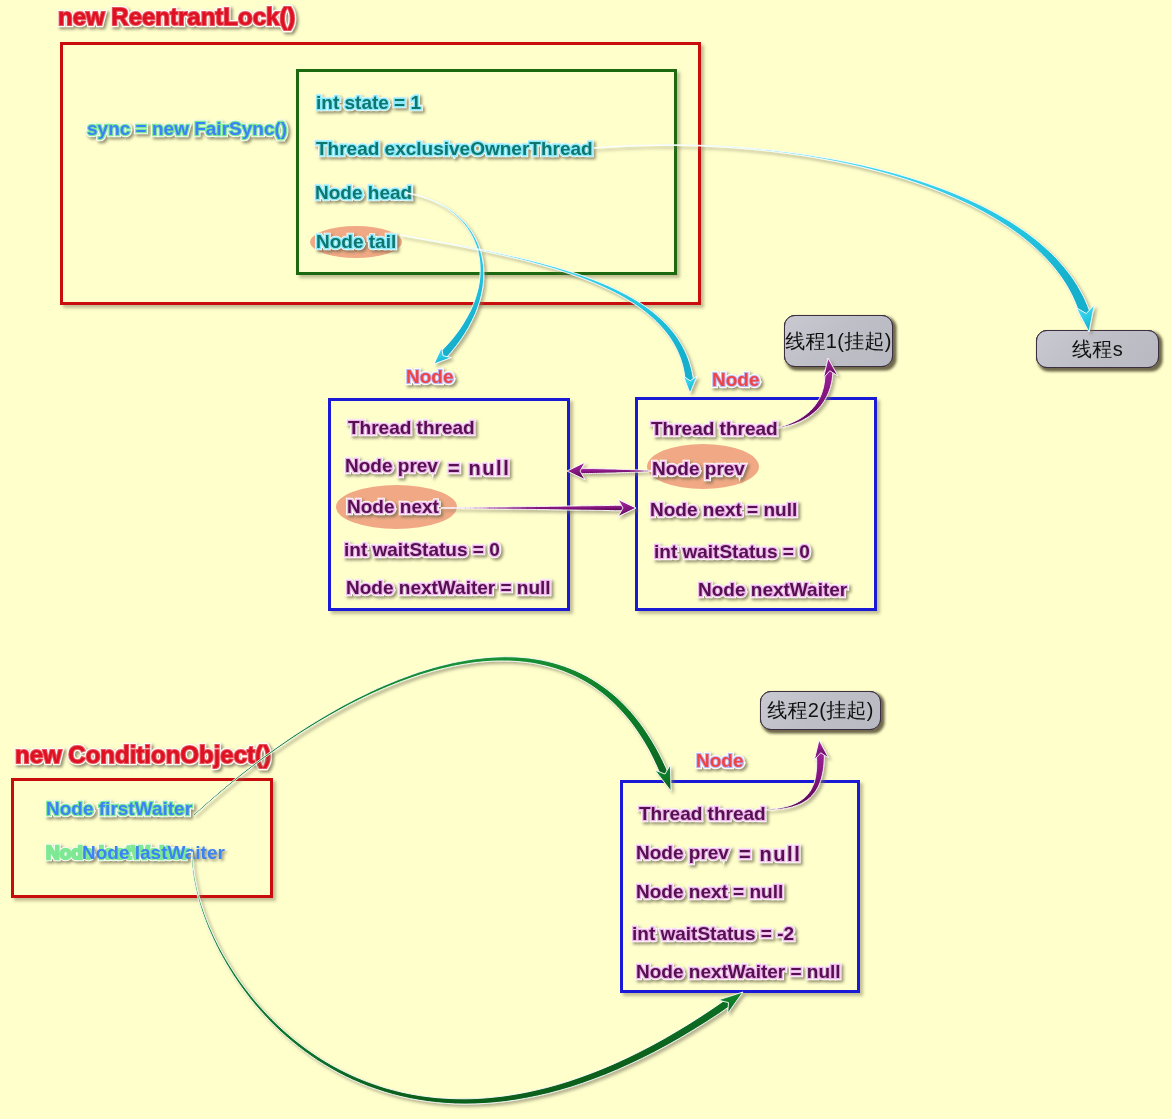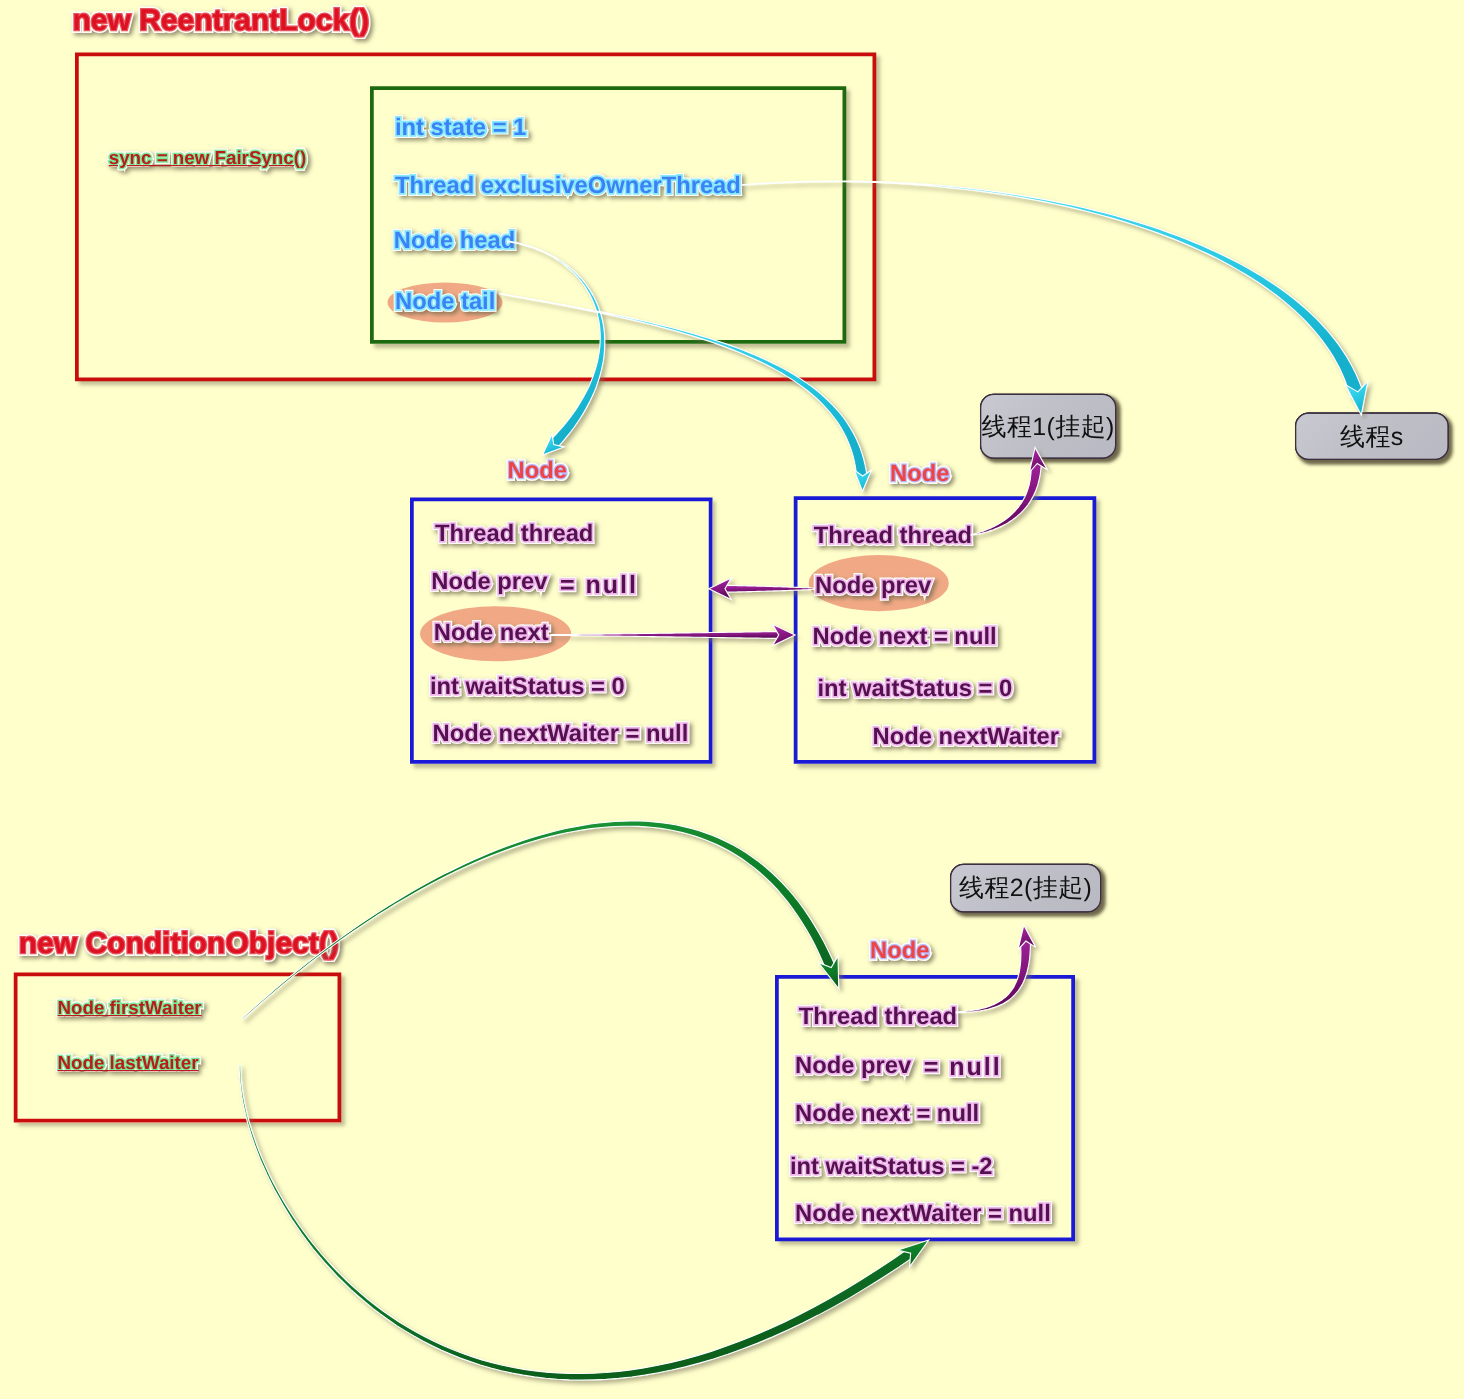--- a/index.html
+++ b/index.html
@@ -15,23 +15,23 @@
   .frame-green{border:3px solid #1d690f;box-shadow:3px 3px 3px rgba(120,112,80,.45);}
   .frame-blue{border:3px solid #1a1ad6;box-shadow:3px 3px 3px rgba(120,112,80,.45);}
 
   
   .lbl{}
   .lbl::before{content:attr(data-txt);position:absolute;left:0;top:0;z-index:-1;
      -webkit-text-stroke:4.6px #fcfcf4;color:#fcfcf4;}
   .lbl::after{content:attr(data-txt);position:absolute;left:0;top:0;z-index:-1;}
   .t-title{color:#dd1122;font-size:24px;filter:drop-shadow(2px 2px 1.5px rgba(105,100,72,.7));}
   .t-title::after{-webkit-text-stroke:2.0px #e8545e;color:#e8545e;}
-  .t-green{color:#b91c1c;font-size:15px;filter:drop-shadow(2px 2px 1.5px rgba(105,100,72,.7));text-decoration:underline;}
+  .t-green{color:#3b82f6;font-size:19px;filter:drop-shadow(2px 2px 1.5px rgba(105,100,72,.7));}
   .t-green::after{-webkit-text-stroke:2.3px #7ee894;color:#7ee894;}
-  .t-cyan{color:#3b82f6;font-size:19px;filter:drop-shadow(2px 2px 1.5px rgba(105,100,72,.7));}
+  .t-cyan{color:#0f766e;font-size:19px;filter:drop-shadow(2px 2px 1.5px rgba(105,100,72,.7));}
   .t-cyan::after{-webkit-text-stroke:2.8px #8ae9fa;color:#8ae9fa;}
   .t-purple{color:#551050;font-size:19px;filter:drop-shadow(2px 2px 1.5px rgba(105,100,72,.7));}
   .t-purple::after{-webkit-text-stroke:2.6px #efb6eb;color:#efb6eb;}
   .t-blue{color:#ef4444;font-size:19px;filter:drop-shadow(2px 2px 1.5px rgba(105,100,72,.7));}
   .t-blue::after{-webkit-text-stroke:2.0px #b9b9fa;color:#b9b9fa;}
   .lbl.sm{font-size:20px;letter-spacing:1.6px;}
   .ellipse{position:absolute;border-radius:50%;background:#f1a985;}
 
   .callout{position:absolute;box-sizing:border-box;
      background:linear-gradient(135deg,#c9c9d2 0%,#bfbfc7 45%,#b9b9c3 100%);
@@ -71,21 +71,21 @@
   <div class="ellipse" style="left:647px;top:444px;width:112px;height:45px;"></div>
   <div class="lbl t-purple" style="left:651px;top:419px;" data-txt="Thread thread">Thread thread</div>
   <div class="lbl t-purple" style="left:652px;top:459px;" data-txt="Node prev">Node prev</div>
   <div class="lbl t-purple" style="left:650px;top:500px;" data-txt="Node next = null">Node next = null</div>
   <div class="lbl t-purple" style="left:654px;top:542px;" data-txt="int waitStatus = 0">int waitStatus = 0</div>
   <div class="lbl t-purple" style="left:650px;top:580px;margin-left:48px;" data-txt="Node nextWaiter">Node nextWaiter</div>
 
   <div class="box frame-red" style="left:11px;top:778px;width:262px;height:120px;"></div>
   <div class="lbl t-title" style="left:15px;top:743px;" data-txt="new ConditionObject()">new ConditionObject()</div>
   <div class="lbl t-green" style="left:46px;top:799px;" data-txt="Node firstWaiter">Node firstWaiter</div>
-  <div class="lbl t-green" style="left:46px;top:843px;" data-txt="Node lastWaiter">Node lastWaiter</div>
+  <div class="lbl t-green" style="left:46px;top:843px;padding-left:36px;" data-txt="Node lastWaiter">Node lastWaiter</div>
 
   <div class="lbl t-blue" style="left:696px;top:751px;" data-txt="Node">Node</div>
   <div class="box frame-blue" style="left:620px;top:780px;width:240px;height:213px;"></div>
   <div class="lbl t-purple" style="left:639px;top:804px;" data-txt="Thread thread">Thread thread</div>
   <div class="lbl t-purple" style="left:636px;top:843px;" data-txt="Node prev">Node prev</div>
   <div class="lbl t-purple sm" style="left:739px;top:844px;" data-txt="= null">= null</div>
   <div class="lbl t-purple" style="left:636px;top:882px;" data-txt="Node next = null">Node next = null</div>
   <div class="lbl t-purple" style="left:632px;top:924px;" data-txt="int waitStatus = -2">int waitStatus = -2</div>
   <div class="lbl t-purple" style="left:636px;top:962px;" data-txt="Node nextWaiter = null">Node nextWaiter = null</div>
 

